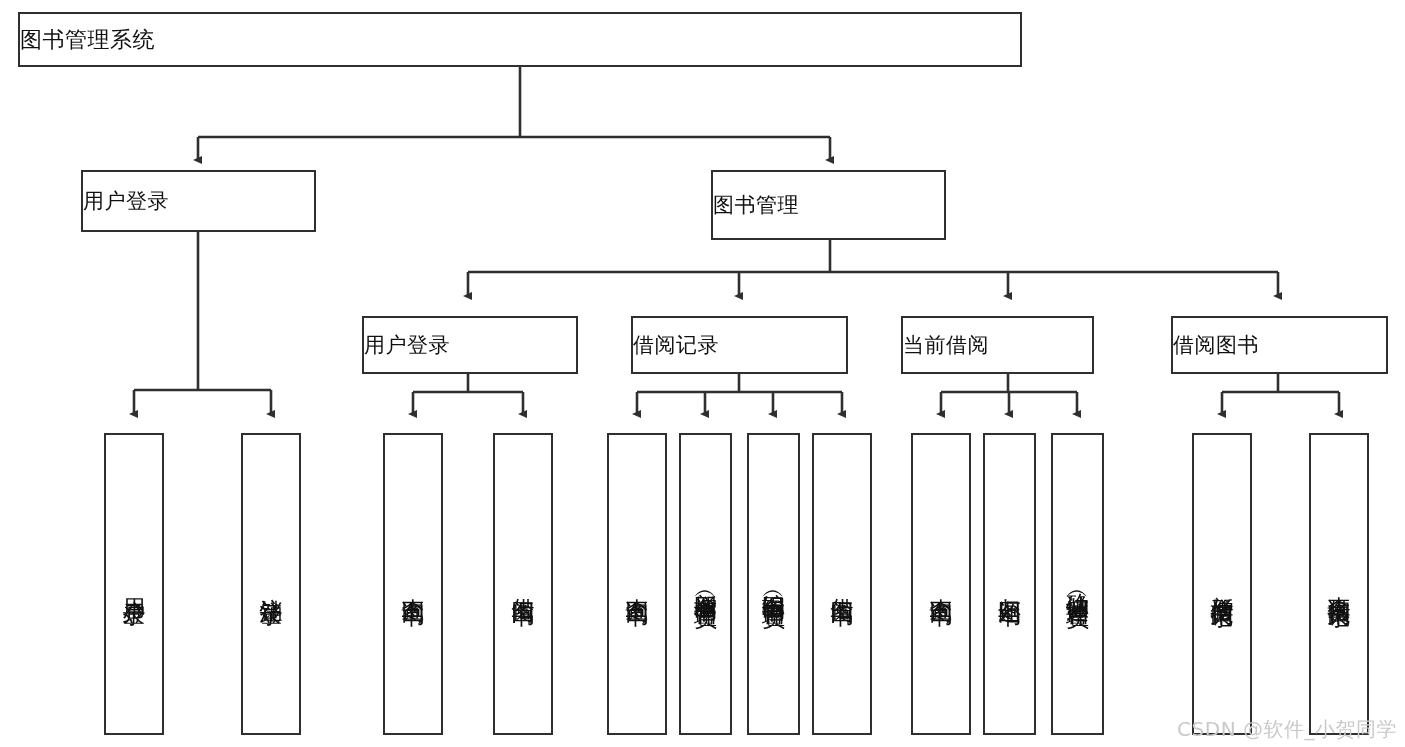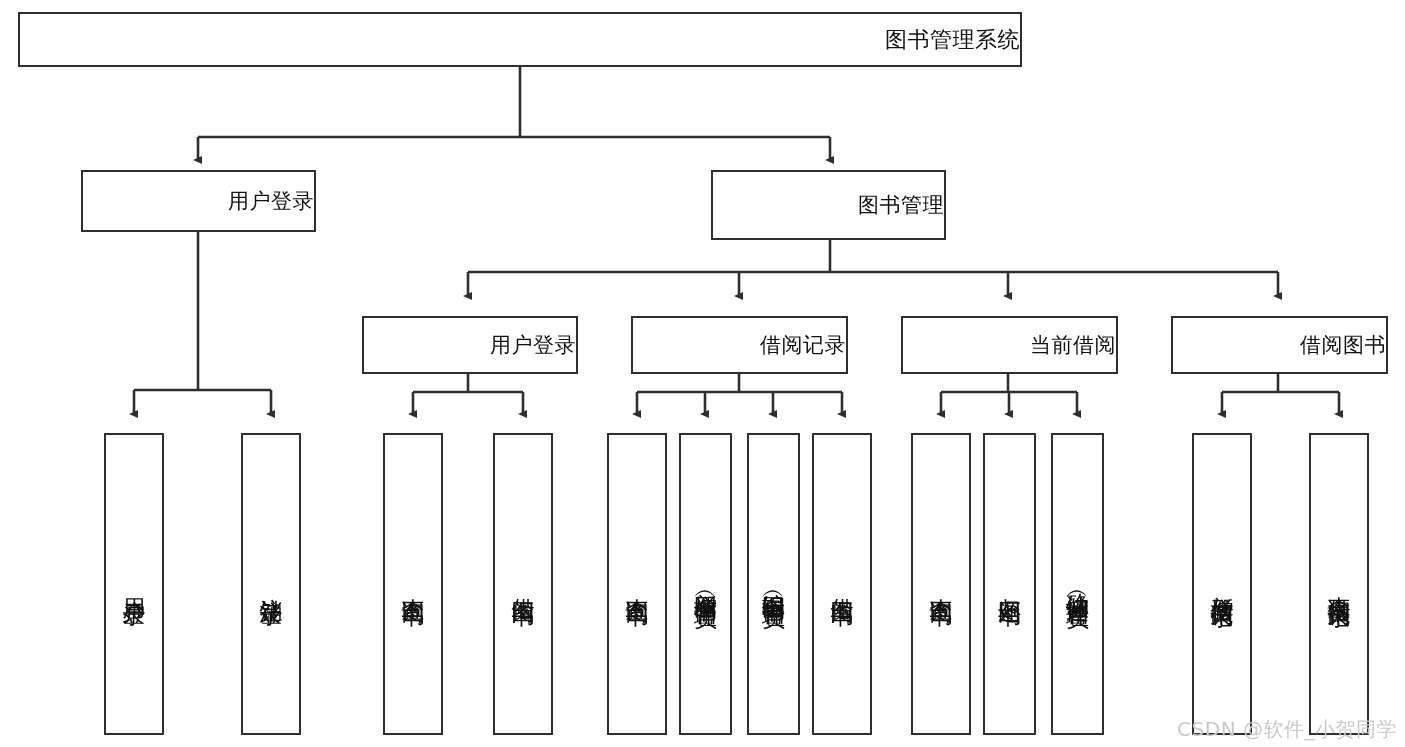--- a/index.html
+++ b/index.html
@@ -26,21 +26,21 @@
     height: 747px;
     pointer-events: none;
   }
   .node {
     position: absolute;
     box-sizing: border-box;
     background: #ffffff;
     border: 2px solid #2f2f2f;
     display: flex;
     align-items: center;
-    justify-content: flex-end;
+    justify-content: flex-start;
     color: #111111;
   }
   .node .label {
     display: block;
     line-height: 1.08;
     letter-spacing: 0.5px;
   }
   
   .node.h .label {
     font-size: 21px;
@@ -141,21 +141,21 @@
   <div class="node h" style="left: 711px; top: 170px; width: 235px; height: 70px; border-color: rgb(47, 47, 47); background: rgb(255, 255, 255); color: rgb(17, 17, 17);">
     <span class="label">图书管理</span>
   </div>
 
   <div class="node h" style="left: 362px; top: 316px; width: 216px; height: 58px; border-color: rgb(47, 47, 47); background: rgb(255, 255, 255); color: rgb(17, 17, 17);">
     <span class="label">用户登录</span>
   </div>
   <div class="node h" style="left: 631px; top: 316px; width: 217px; height: 58px; border-color: rgb(47, 47, 47); background: rgb(255, 255, 255); color: rgb(17, 17, 17);">
     <span class="label">借阅记录</span>
   </div>
-  <div class="node h" style="left: 901px; top: 316px; width: 217px; height: 58px; border-color: rgb(47, 47, 47); background: rgb(255, 255, 255); color: rgb(17, 17, 17);">
+  <div class="node h" style="left: 901px; top: 316px; width: 193px; height: 58px; border-color: rgb(47, 47, 47); background: rgb(255, 255, 255); color: rgb(17, 17, 17);">
     <span class="label">当前借阅</span>
   </div>
   <div class="node h" style="left: 1171px; top: 316px; width: 217px; height: 58px; border-color: rgb(47, 47, 47); background: rgb(255, 255, 255); color: rgb(17, 17, 17);">
     <span class="label">借阅图书</span>
   </div>
 
   <div class="node v" style="left: 104px; top: 433px; width: 60px; height: 302px; border-color: rgb(47, 47, 47); background: rgb(255, 255, 255); color: rgb(17, 17, 17);">
     <span class="label">用户登录</span>
   </div>
   <div class="node v" style="left: 241px; top: 433px; width: 60px; height: 302px; border-color: rgb(47, 47, 47); background: rgb(255, 255, 255); color: rgb(17, 17, 17);">

